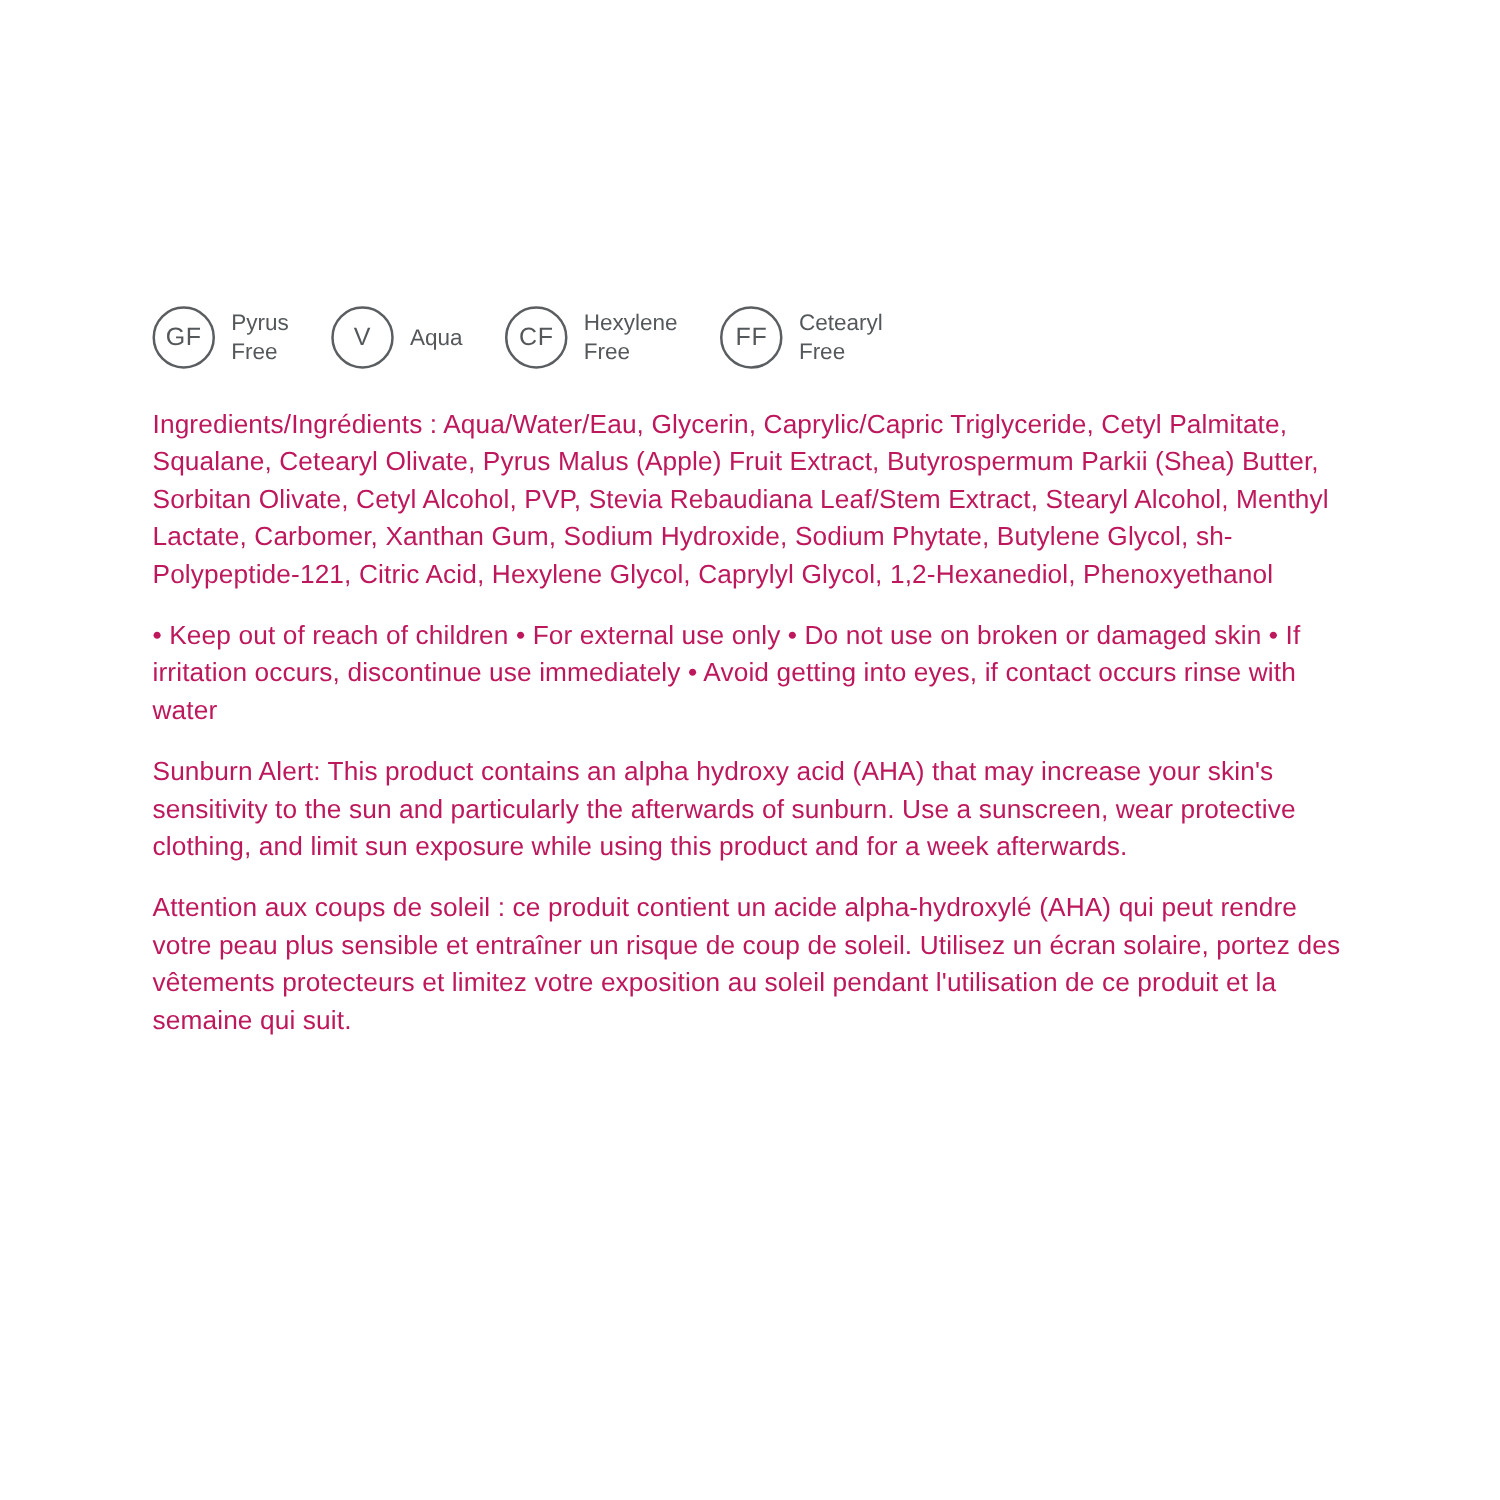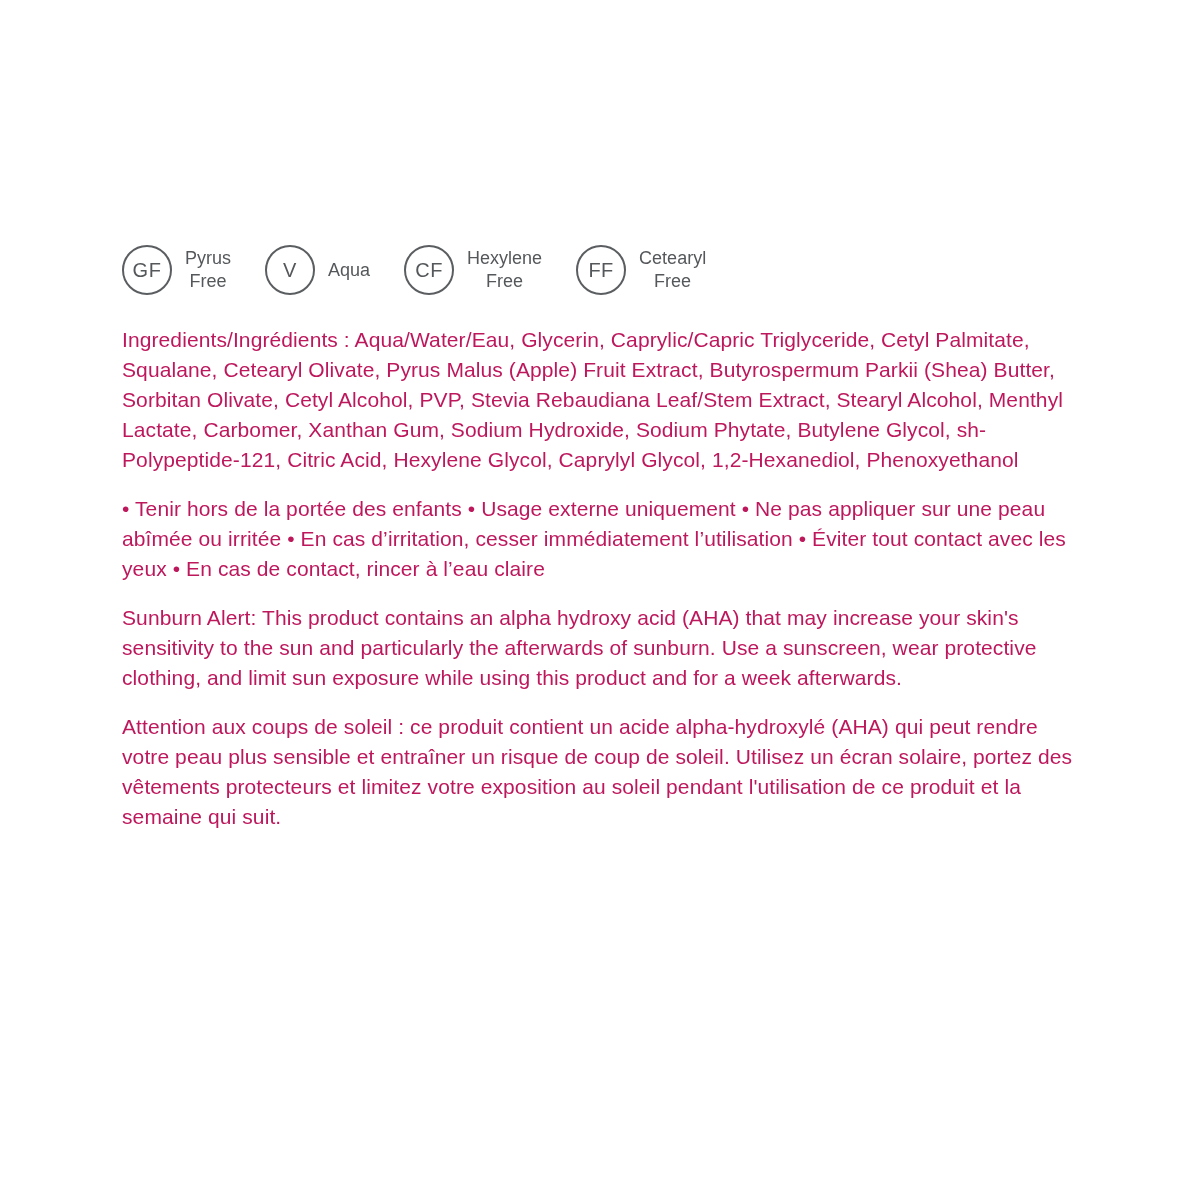--- a/index.html
+++ b/index.html
@@ -15,21 +15,20 @@
     width: 1200px;
     height: 1200px;
     padding: 245px 110px 0 122px;
     color: #54565a;
   }
   .badges {
     display: flex;
     align-items: center;
     gap: 34px;
     margin-bottom: 30px;
-    text-align: center;
   }
   .badge {
     display: flex;
     align-items: center;
     gap: 13px;
   }
   .badge-circle {
     width: 50px;
     height: 50px;
     border: 2px solid #5b5e61;
@@ -93,20 +92,20 @@
       <span class="badge-label">
         <span>Cetearyl</span>
         <span>Free</span>
       </span>
     </div>
 
   </div>
 
   <p>Ingredients/Ingrédients : Aqua/Water/Eau, Glycerin, Caprylic/Capric Triglyceride, Cetyl Palmitate, Squalane, Cetearyl Olivate, Pyrus Malus (Apple) Fruit Extract, Butyrospermum Parkii (Shea) Butter, Sorbitan Olivate, Cetyl Alcohol, PVP, Stevia Rebaudiana Leaf/Stem Extract, Stearyl Alcohol, Menthyl Lactate, Carbomer, Xanthan Gum, Sodium Hydroxide, Sodium Phytate, Butylene Glycol, sh-Polypeptide-121, Citric Acid, Hexylene Glycol, Caprylyl Glycol, 1,2-Hexanediol, Phenoxyethanol</p>
 
+  <p>• Keep out of reach of children • For external use only • Do not use on broken or damaged skin • If irritation occurs, discontinue use immediately • Avoid getting into eyes, if contact occurs rinse with water</p>
 
-  <p>• Tenir hors de la portée des enfants • Usage externe uniquement • Ne pas appliquer sur une peau abîmée ou irritée • En cas d’irritation, cesser immédiatement l’utilisation • Éviter tout contact avec les yeux • En cas de contact, rincer à l’eau claire</p>
 
   <p>Sunburn Alert: This product contains an alpha hydroxy acid (AHA) that may increase your skin's sensitivity to the sun and particularly the afterwards of sunburn. Use a sunscreen, wear protective clothing, and limit sun exposure while using this product and for a week afterwards.</p>
 
   <p>Attention aux coups de soleil : ce produit contient un acide alpha-hydroxylé (AHA) qui peut rendre votre peau plus sensible et entraîner un risque de coup de soleil. Utilisez un écran solaire, portez des vêtements protecteurs et limitez votre exposition au soleil pendant l'utilisation de ce produit et la semaine qui suit.</p>
 
 </div>
 
 </body></html>

